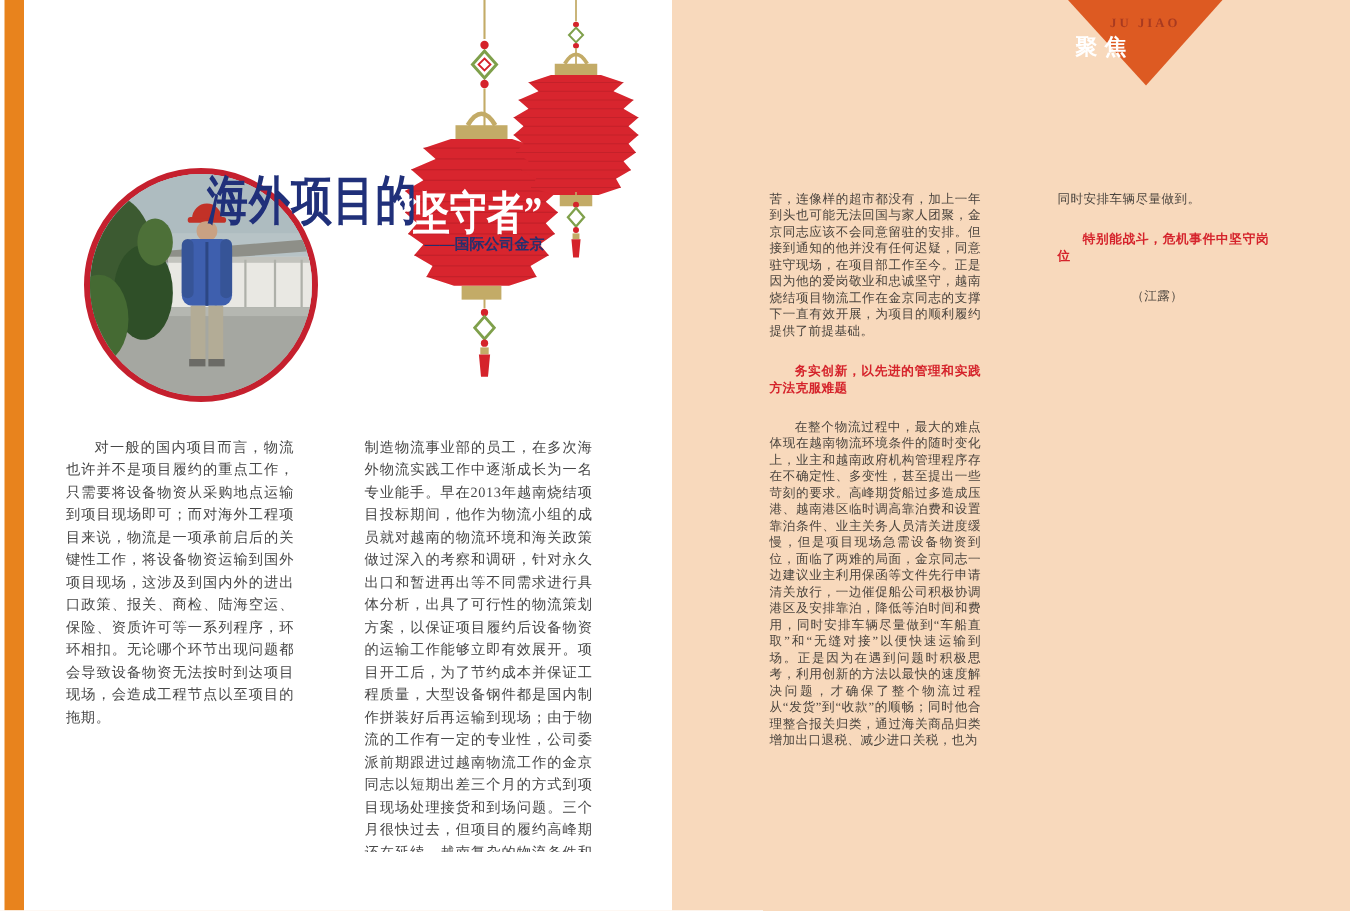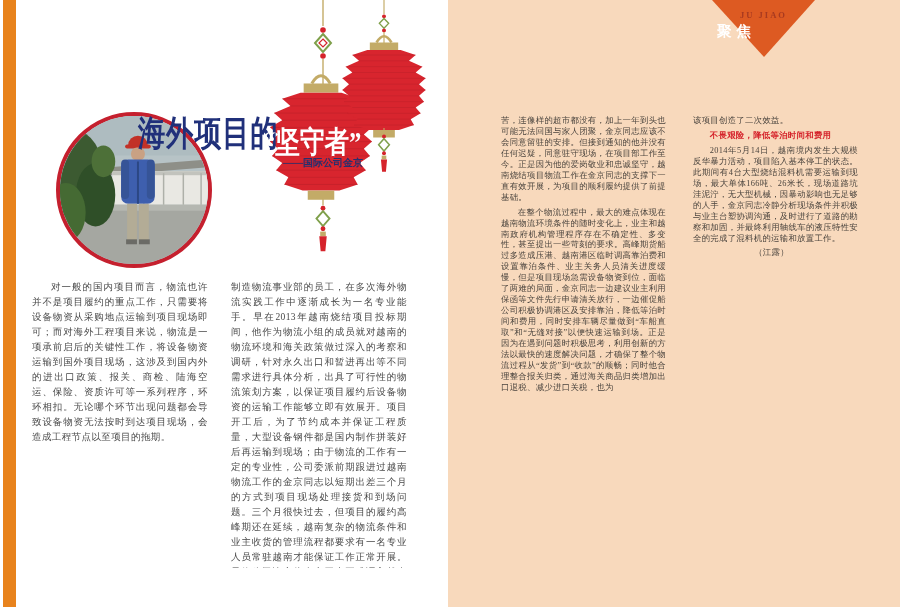--- a/index.html
+++ b/index.html
@@ -28,21 +28,21 @@
 
   
   .photo{position:absolute;left:56px;top:112px;width:148px;height:148px;border-radius:50%;
          border:4px solid #c5202e;overflow:hidden;background:#b7c3c6;}
   .photo svg{display:block;}
 
   .deco{position:absolute;}
 
   
   .col{position:absolute;text-align:justify;word-break:break-all;color:#474747;}
-  .col p{margin:4px;}
+  .col p{margin:16px;}
   .indent{text-indent:2em;}
   .left-col{width:184px;font-size:9.5px;line-height:15px;letter-spacing:0.4px;overflow:hidden;}
   #lcol1{left:28px;top:276px;height:292px;}
   #lcol2{left:227px;top:276px;height:292px;}
   .right-col{width:173px;font-size:8.4px;line-height:10.95px;letter-spacing:0.3px;
              color:#4a443e;overflow:hidden;}
   #rcol1{left:497px;top:112px;height:428px;}
   #rcol2{left:689px;top:112px;height:402px;}
   .subhead{color:#d5232b;font-weight:bold;}
   .byline{text-align:center;padding-right:8px;}
@@ -181,23 +181,23 @@
     <p class="indent">对一般的国内项目而言，物流也许并不是项目履约的重点工作，只需要将设备物资从采购地点运输到项目现场即可；而对海外工程项目来说，物流是一项承前启后的关键性工作，将设备物资运输到国外项目现场，这涉及到国内外的进出口政策、报关、商检、陆海空运、保险、资质许可等一系列程序，环环相扣。无论哪个环节出现问题都会导致设备物资无法按时到达项目现场，会造成工程节点以至项目的拖期。</p>
 
   </div>
 
   <div class="col left-col" id="lcol2">
     <p>制造物流事业部的员工，在多次海外物流实践工作中逐渐成长为一名专业能手。早在2013年越南烧结项目投标期间，他作为物流小组的成员就对越南的物流环境和海关政策做过深入的考察和调研，针对永久出口和暂进再出等不同需求进行具体分析，出具了可行性的物流策划方案，以保证项目履约后设备物资的运输工作能够立即有效展开。项目开工后，为了节约成本并保证工程质量，大型设备钢件都是国内制作拼装好后再运输到现场；由于物流的工作有一定的专业性，公司委派前期跟进过越南物流工作的金京同志以短期出差三个月的方式到项目现场处理接货和到场问题。三个月很快过去，但项目的履约高峰期还在延续，越南复杂的物流条件和业主收货的管理流程都要求有一名专业人员常驻越南才能保证工作正常开展。最终公司决定将金京同志正式调入越南烧结项目部。当时国内有的同事都以为他会以公司之前承诺是短期派遣出差和他本人需要在国内工作成家等理由而拒绝常驻。因为越南项目部不但物流量巨大，且当地生活条件十分艰</p>
   </div>
 
   <div class="col right-col" id="rcol1">
     <p>苦，连像样的超市都没有，加上一年到头也可能无法回国与家人团聚，金京同志应该不会同意留驻的安排。但接到通知的他并没有任何迟疑，同意驻守现场，在项目部工作至今。正是因为他的爱岗敬业和忠诚坚守，越南烧结项目物流工作在金京同志的支撑下一直有效开展，为项目的顺利履约提供了前提基础。</p>
+    <p class="subhead indent">务实创新，以先进的管理和实践方法克服难题</p>
     <p class="indent">在整个物流过程中，最大的难点体现在越南物流环境条件的随时变化上，业主和越南政府机构管理程序存在不确定性、多变性，甚至提出一些苛刻的要求。高峰期货船过多造成压港、越南港区临时调高靠泊费和设置靠泊条件、业主关务人员清关进度缓慢，但是项目现场急需设备物资到位，面临了两难的局面，金京同志一边建议业主利用保函等文件先行申请清关放行，一边催促船公司积极协调港区及安排靠泊，降低等泊时间和费用，同时安排车辆尽量做到“车船直取”和“无缝对接”以便快速运输到场。正是因为在遇到问题时积极思考，利用创新的方法以最快的速度解决问题，才确保了整个物流过程从“发货”到“收款”的顺畅；同时他合理整合报关归类，通过海关商品归类增加出口退税、减少进口关税，也为</p>
   </div>
 
   <div class="col right-col" id="rcol2">
-    <p>该项目创造了二次效益。</p>
-    <p class="subhead indent">不畏艰险，降低等泊时间和费用</p>
-    <p class="indent">2014年5月14日，越南境内发生大规模反华暴力活动，项目陷入基本停工的状态。此期间有4台大型烧结混料机需要运输到现场，最大单体166吨、26米长，现场道路坑洼泥泞，无大型机械，因暴动影响也无足够的人手，金京同志冷静分析现场条件并积极与业主台塑协调沟通，及时进行了道路的勘察和加固，并最终利用轴线车的液压特性安全的完成了混料机的运输和放置工作。</p>
+    <p>同时安排车辆尽量做到。</p>
+    <p class="subhead indent">特别能战斗，危机事件中坚守岗位</p>
     <p class="byline">（江露）</p>
   </div>
 
 </div>
 
 </body></html>

